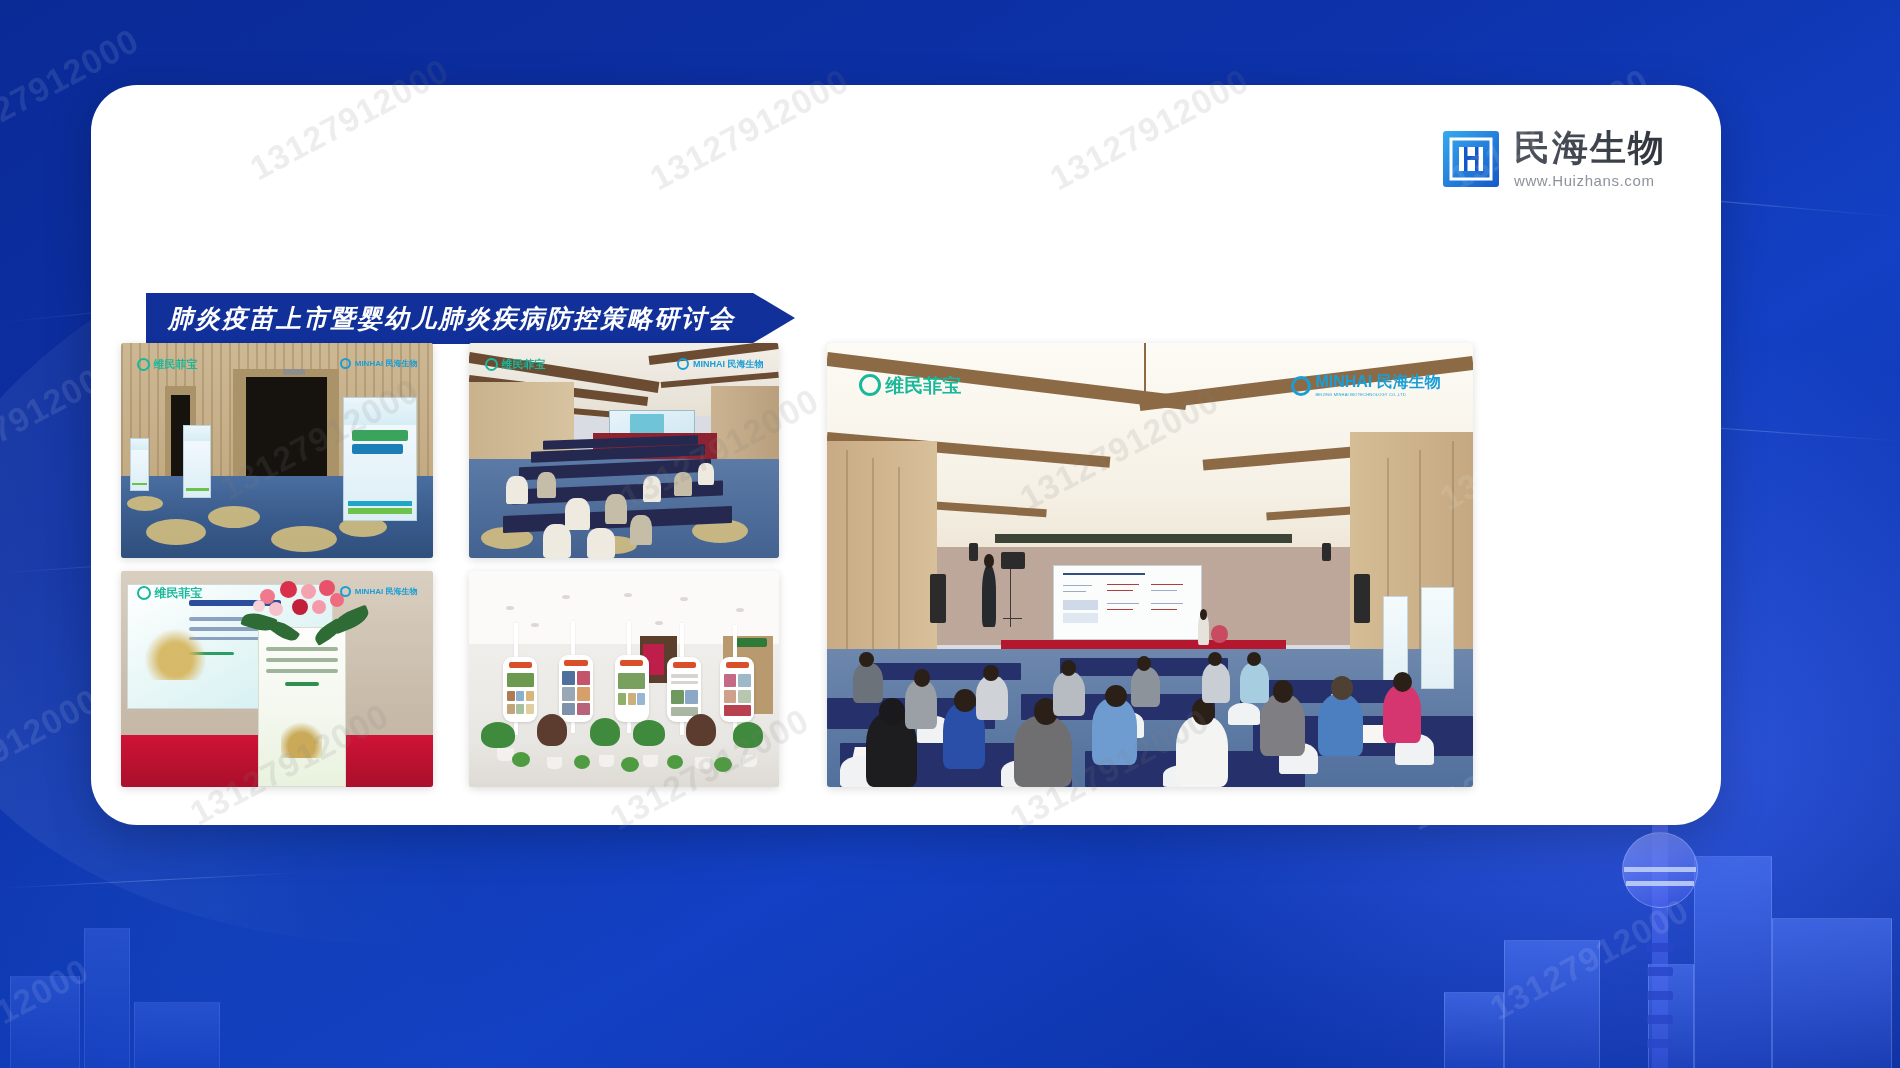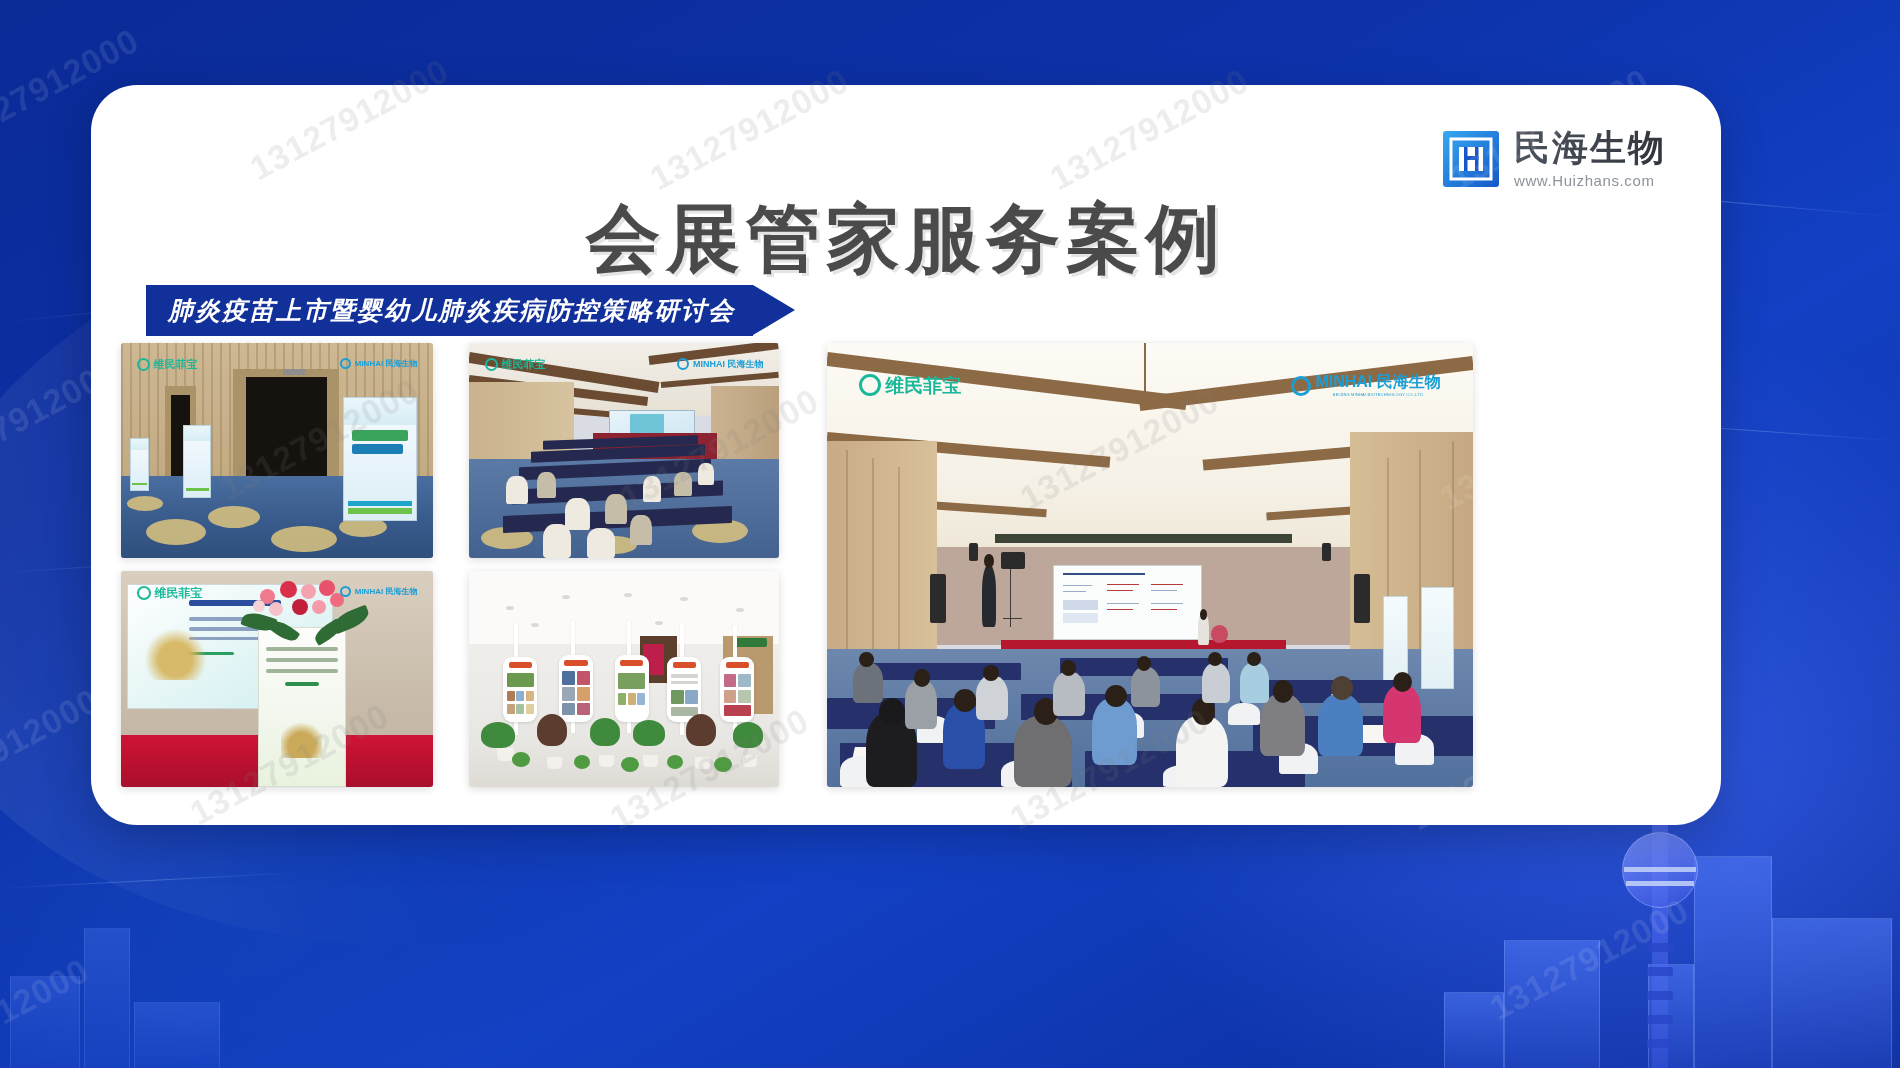--- a/index.html
+++ b/index.html
@@ -93,21 +93,21 @@
   .title {
     position:absolute; left:0; right:0; top:105px; text-align:center;
     font-size:74px; font-weight:bold; letter-spacing:6px;
     color:#4a4a4a;
     font-family:"DejaVu Sans","Liberation Sans",sans-serif;
     text-shadow:3px 3px 0 rgba(120,120,120,.20);
   }
 
   
   .banner {
-    position:absolute; left:55px; top:200px;
+    position:absolute; left:55px; top:208px;
     height:51px; display:flex; align-items:center;
     background:#12309a; color:#fff;
     padding:0 18px 0 22px;
     font-size:25px; font-weight:bold; letter-spacing:2px;
     font-style:italic;
   }
   .banner-arrow {
     position:absolute; left:100%; top:0; width:0; height:0;
     border-top:25.5px solid transparent;
     border-bottom:25.5px solid transparent;
@@ -123,21 +123,21 @@
   }
   .p1 { left:0;    top:0;   width:312px; height:215px; }
   .p2 { left:348px; top:0;  width:310px; height:215px; }
   .p3 { left:0;    top:228px; width:312px; height:216px; }
   .p4 { left:348px; top:228px; width:310px; height:216px; }
   .p5 { left:706px; top:0;  width:646px; height:444px; }
 
   .scene { position:absolute; inset:0; }
 
   
-  .plogo { position:absolute; top:7%; display:flex; align-items:center; gap:4px; z-index:9;text-align:center; }
+  .plogo { position:absolute; top:7%; display:flex; align-items:center; gap:4px; z-index:9; }
   .plogo.l { left:5%; }
   .plogo.r { right:5%; }
   .plogo-ring {
     border-radius:50%; border:2px solid #19b89b;
     display:flex; align-items:center; justify-content:center;
     flex:none;
   }
   .plogo-ring.blue { border-color:#1a9ed6; }
   .plogo-txt { font-weight:bold; color:#19b89b; white-space:nowrap; line-height:1;}
   .plogo-txt.blue { color:#1a9ed6; }
@@ -279,21 +279,20 @@
         <rect x="33" y="17" width="3.5" height="24" fill="#1557c8"></rect>
         <rect x="22" y="26" width="14.5" height="4" fill="#1557c8"></rect>
       </svg>
     </div>
     <div class="brand-txt">
       <div class="brand-name">民海生物</div>
       <div class="brand-url">www.Huizhans.com</div>
     </div>
   </div>
 
-  <div class="title">会展管家服务案例</div>
 
   <div class="banner">
     <span>肺炎疫苗上市暨婴幼儿肺炎疾病防控策略研讨会</span>
     <span class="banner-arrow"></span>
   </div>
 
   <div class="gallery">
 
     <div class="photo p1">
       <div class="scene">

